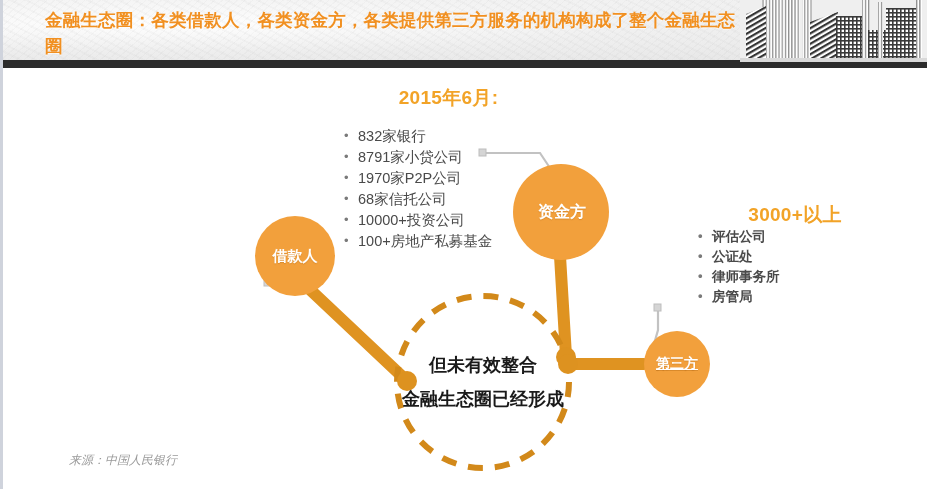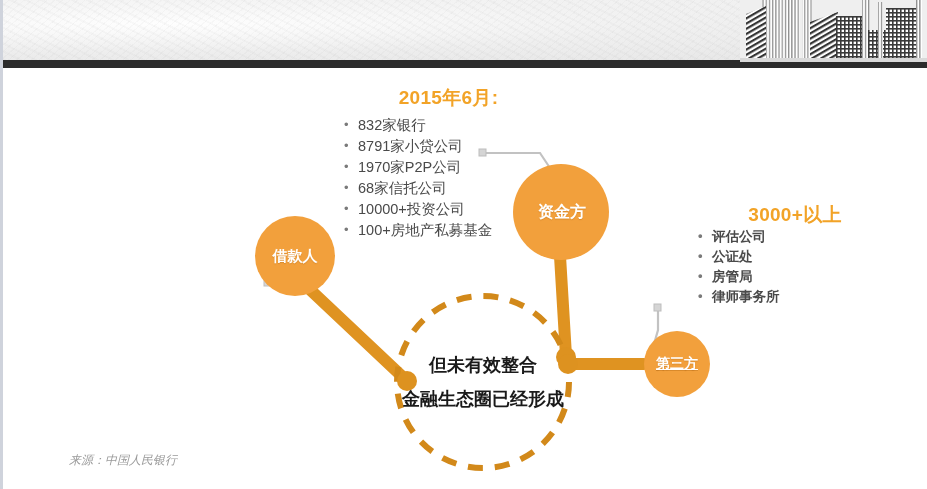--- a/index.html
+++ b/index.html
@@ -67,21 +67,21 @@
   }
   ul.bl li:before{
     content:"•";position:absolute;left:3px;top:-1px;color:#7a7a7a;font-size:13px;
   }
   ul.bl li.cont{padding-left:17px;}
   ul.bl li.cont:before{content:"";}
 
   
   #blk-2015{left:338px;top:86px;width:215px;}
   #blk-2015 .blk-title{font-size:19px;line-height:24px;}
-  #blk-2015 ul.bl{margin-top:5px;}
+  #blk-2015 ul.bl{margin-top:16px;}
   #blk-2015 ul.bl li{font-size:14.5px;line-height:21px;}
 
   
   #blk-2014{left:52px;top:288px;width:260px;}
   #blk-2014 .blk-title{font-size:19px;line-height:24px;}
   #blk-2014 ul.bl{margin-top:4px;}
   #blk-2014 ul.bl li{font-size:13.2px;line-height:19.5px;}
   #blk-2014 b{color:#3a3a3a;font-weight:bold;}
 
   
@@ -155,20 +155,21 @@
       <rect x="44" y="0" width="14" height="62" fill="url(#vthin)"></rect>
       <polygon points="70,62 70,22 98,12 98,62" fill="url(#dstripe)"></polygon>
       <rect x="96" y="16" width="28" height="46" fill="url(#grid)"></rect>
       <rect x="122" y="0" width="8" height="62" fill="url(#vthin)"></rect>
       <rect x="128" y="30" width="22" height="32" fill="url(#grid)"></rect>
       <rect x="146" y="8" width="34" height="54" fill="url(#grid)"></rect>
       <rect x="176" y="0" width="6" height="62" fill="url(#vthin)"></rect>
       <rect x="138" y="2" width="5" height="60" fill="url(#vthin)"></rect>
       <rect x="0" y="58" width="190" height="4" fill="#d9d9d9"></rect>
     </svg>
+    <div id="header-title">金融生态圈：各类借款人，各类资金方，各类提供第三方服务的机构构成了整个金融生态圈</div>
     <div id="header-underbar"></div>
   </div>
 
   <svg id="diagram" viewBox="0 0 927 421">
     <g>
 
       <line x1="300" y1="215" x2="404" y2="313" stroke="#DF9321" stroke-width="12" stroke-linecap="round"></line>
 
       <line x1="557" y1="188" x2="563" y2="288" stroke="#DF9321" stroke-width="12" stroke-linecap="round"></line>
 
@@ -226,20 +227,20 @@
   </div>
 
   <div class="blk" id="blk-2014">
   </div>
 
   <div class="blk" id="blk-3000">
     <div class="blk-title">3000+以上</div>
     <ul class="bl">
       <li>评估公司</li>
       <li>公证处</li>
+      <li>律师事务所</li>
       <li>房管局</li>
-      <li>律师事务所</li>
     </ul>
   </div>
 
   <div id="source">来源：中国人民银行</div>
 
 </div>
 
 </body></html>

